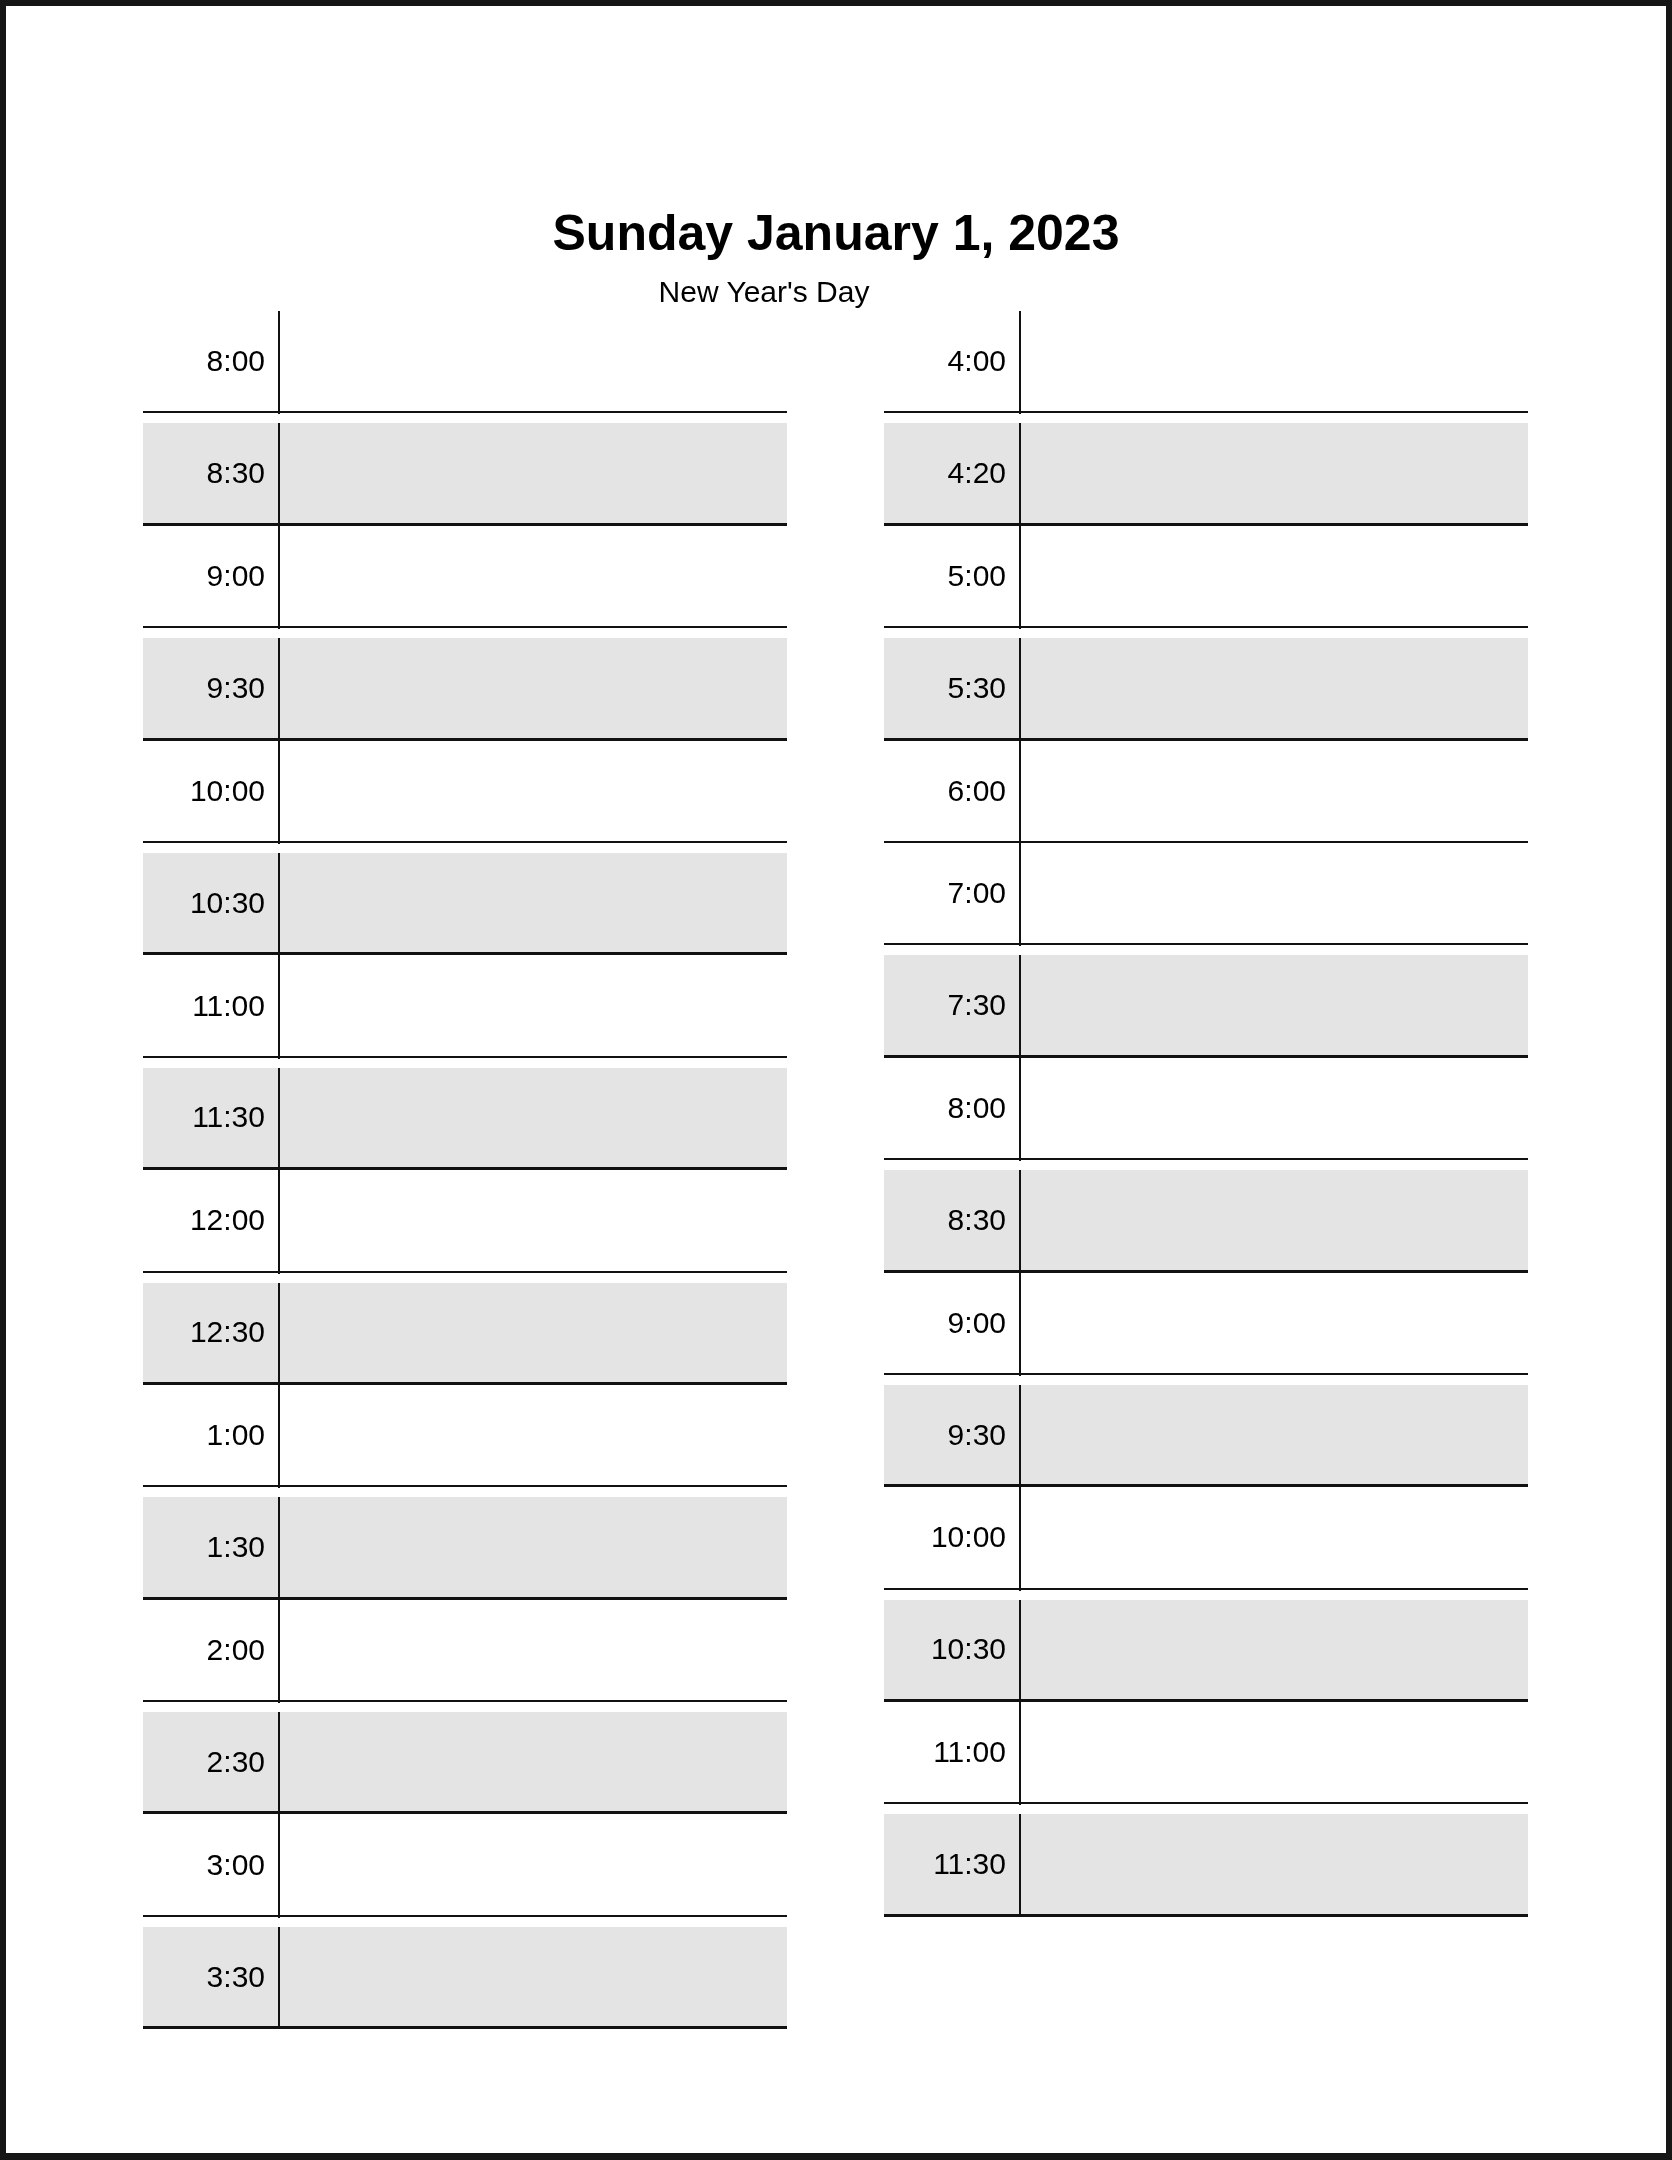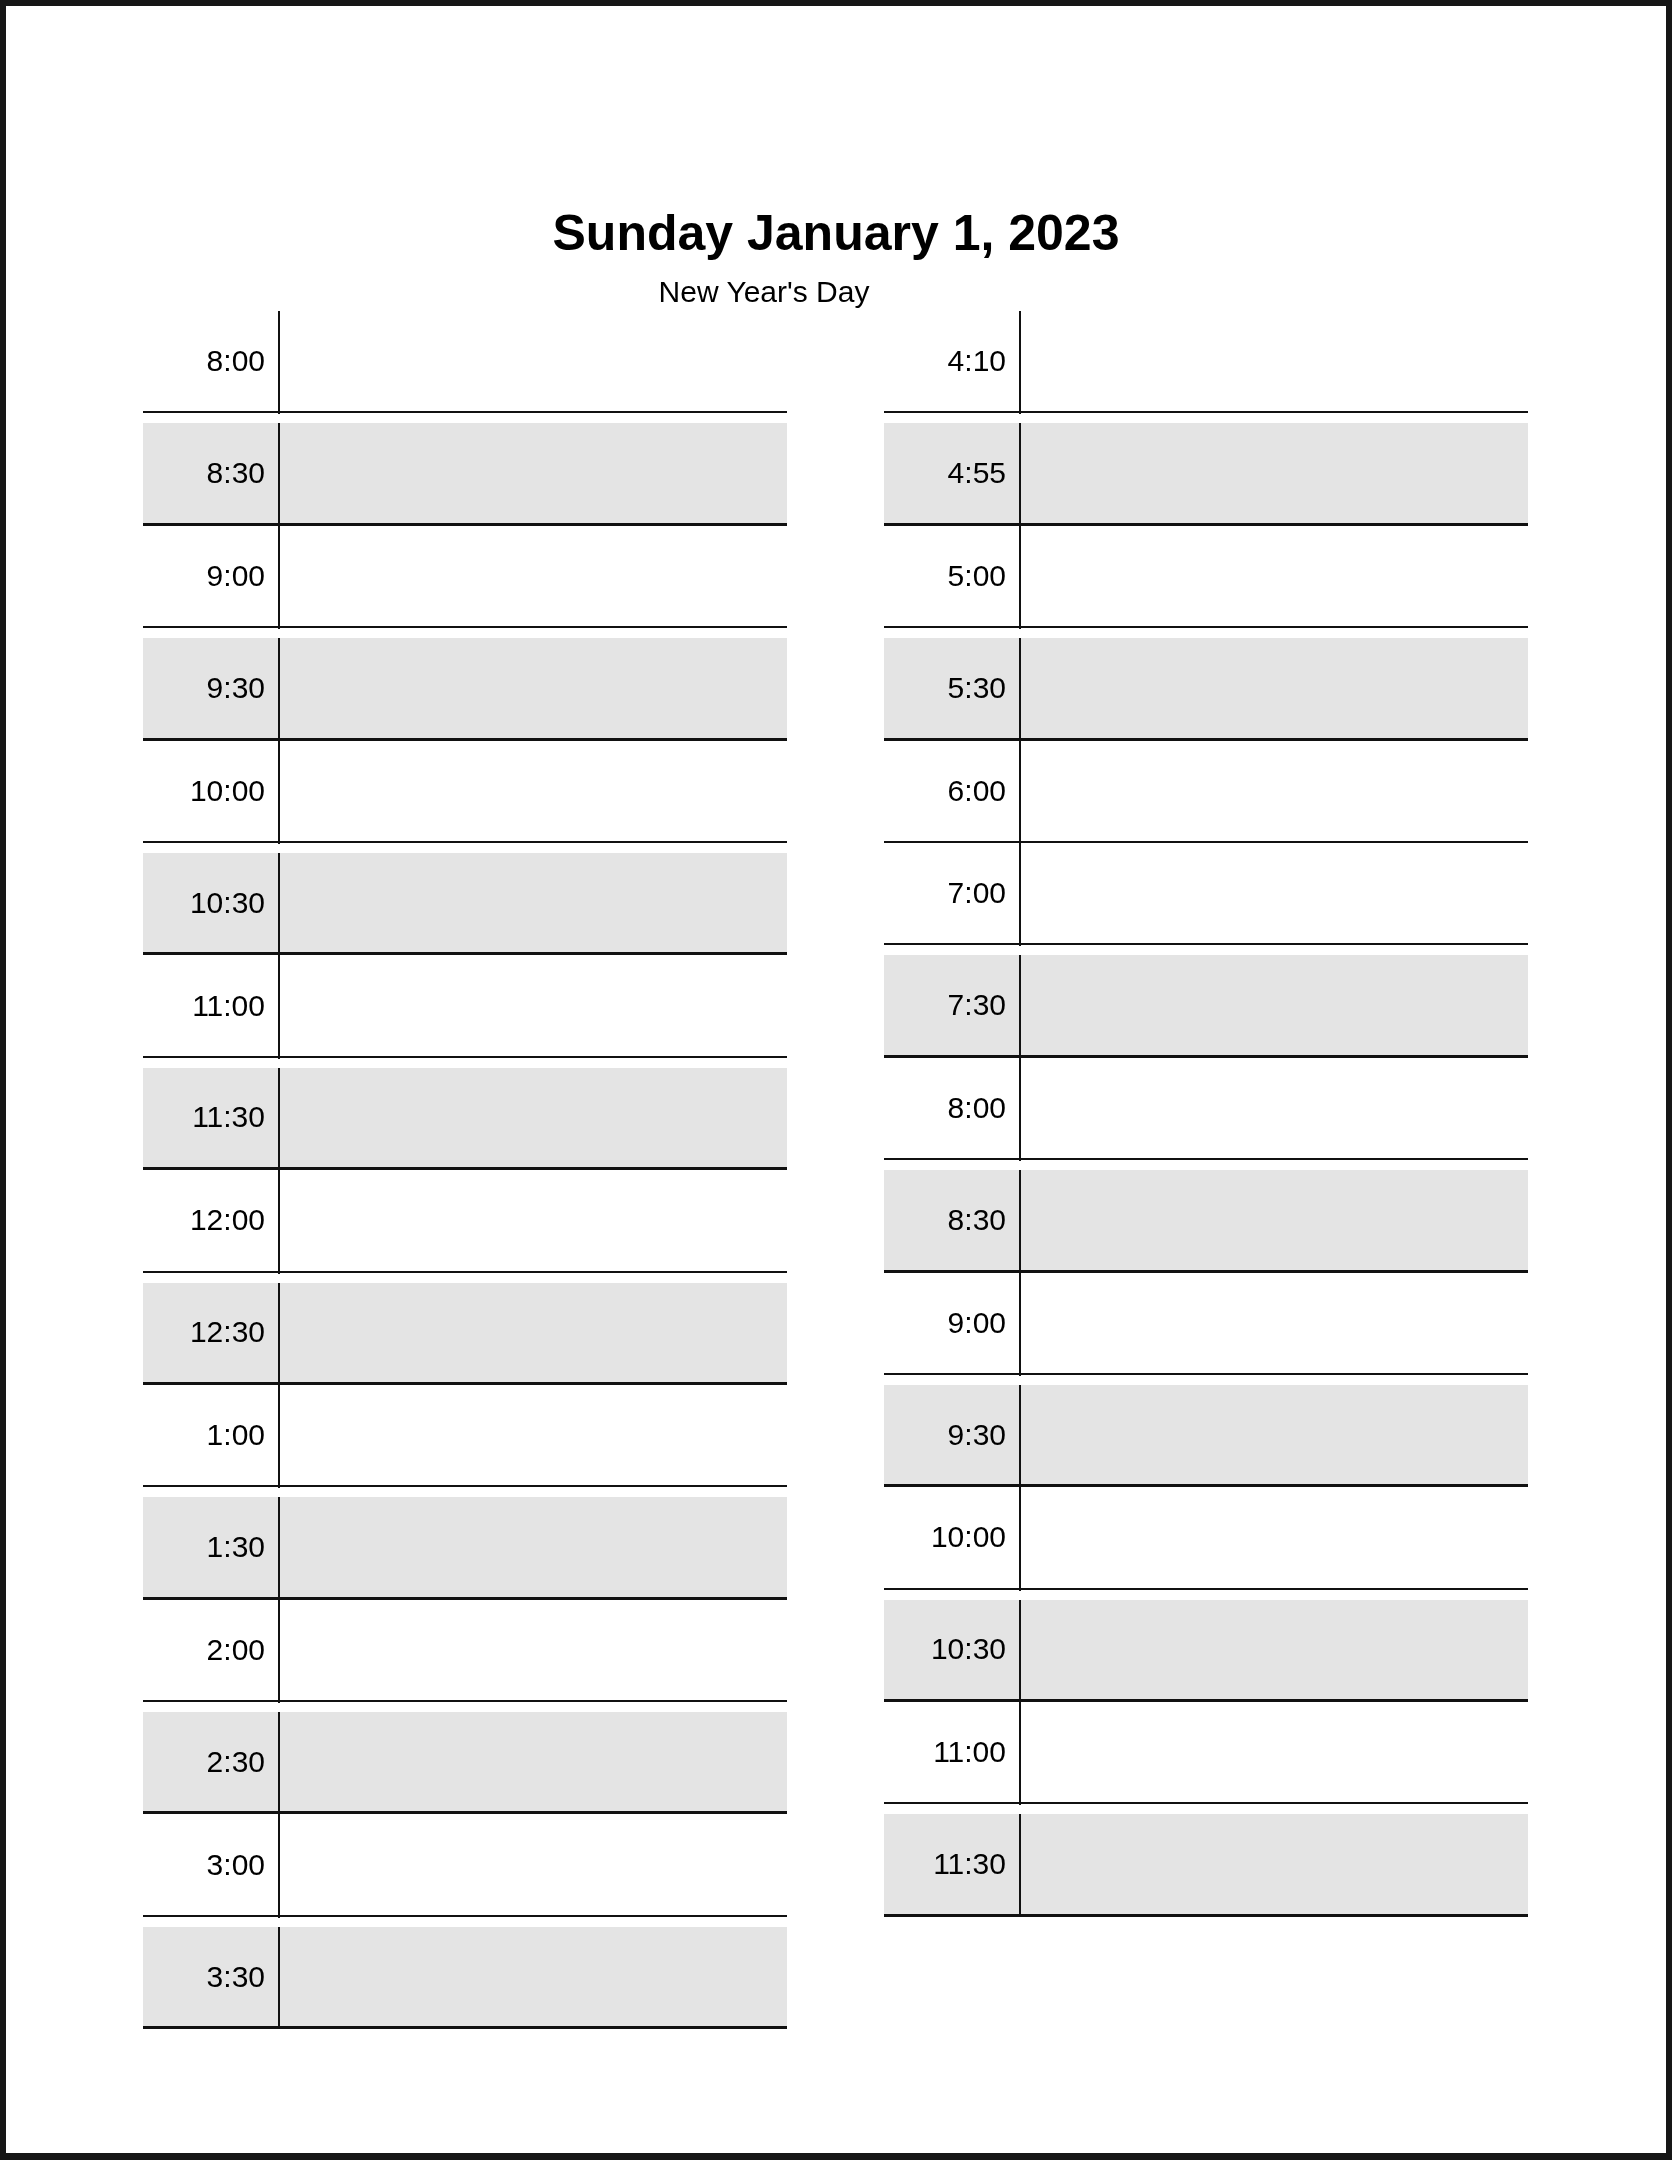--- a/index.html
+++ b/index.html
@@ -101,26 +101,26 @@
       <div class="slot"></div>
     </div>
     <div class="row even">
       <div class="time">3:30</div>
       <div class="divider"></div>
       <div class="slot"></div>
     </div>
   </div>
 <div class="col right" id="col-right">
     <div class="row odd">
-      <div class="time">4:10</div>
+      <div class="time">4:00</div>
       <div class="divider"></div>
       <div class="slot"></div>
     </div>
     <div class="row even">
-      <div class="time">4:55</div>
+      <div class="time">4:20</div>
       <div class="divider"></div>
       <div class="slot"></div>
     </div>
     <div class="row odd">
       <div class="time">5:00</div>
       <div class="divider"></div>
       <div class="slot"></div>
     </div>
     <div class="row even">
       <div class="time">5:30</div>

